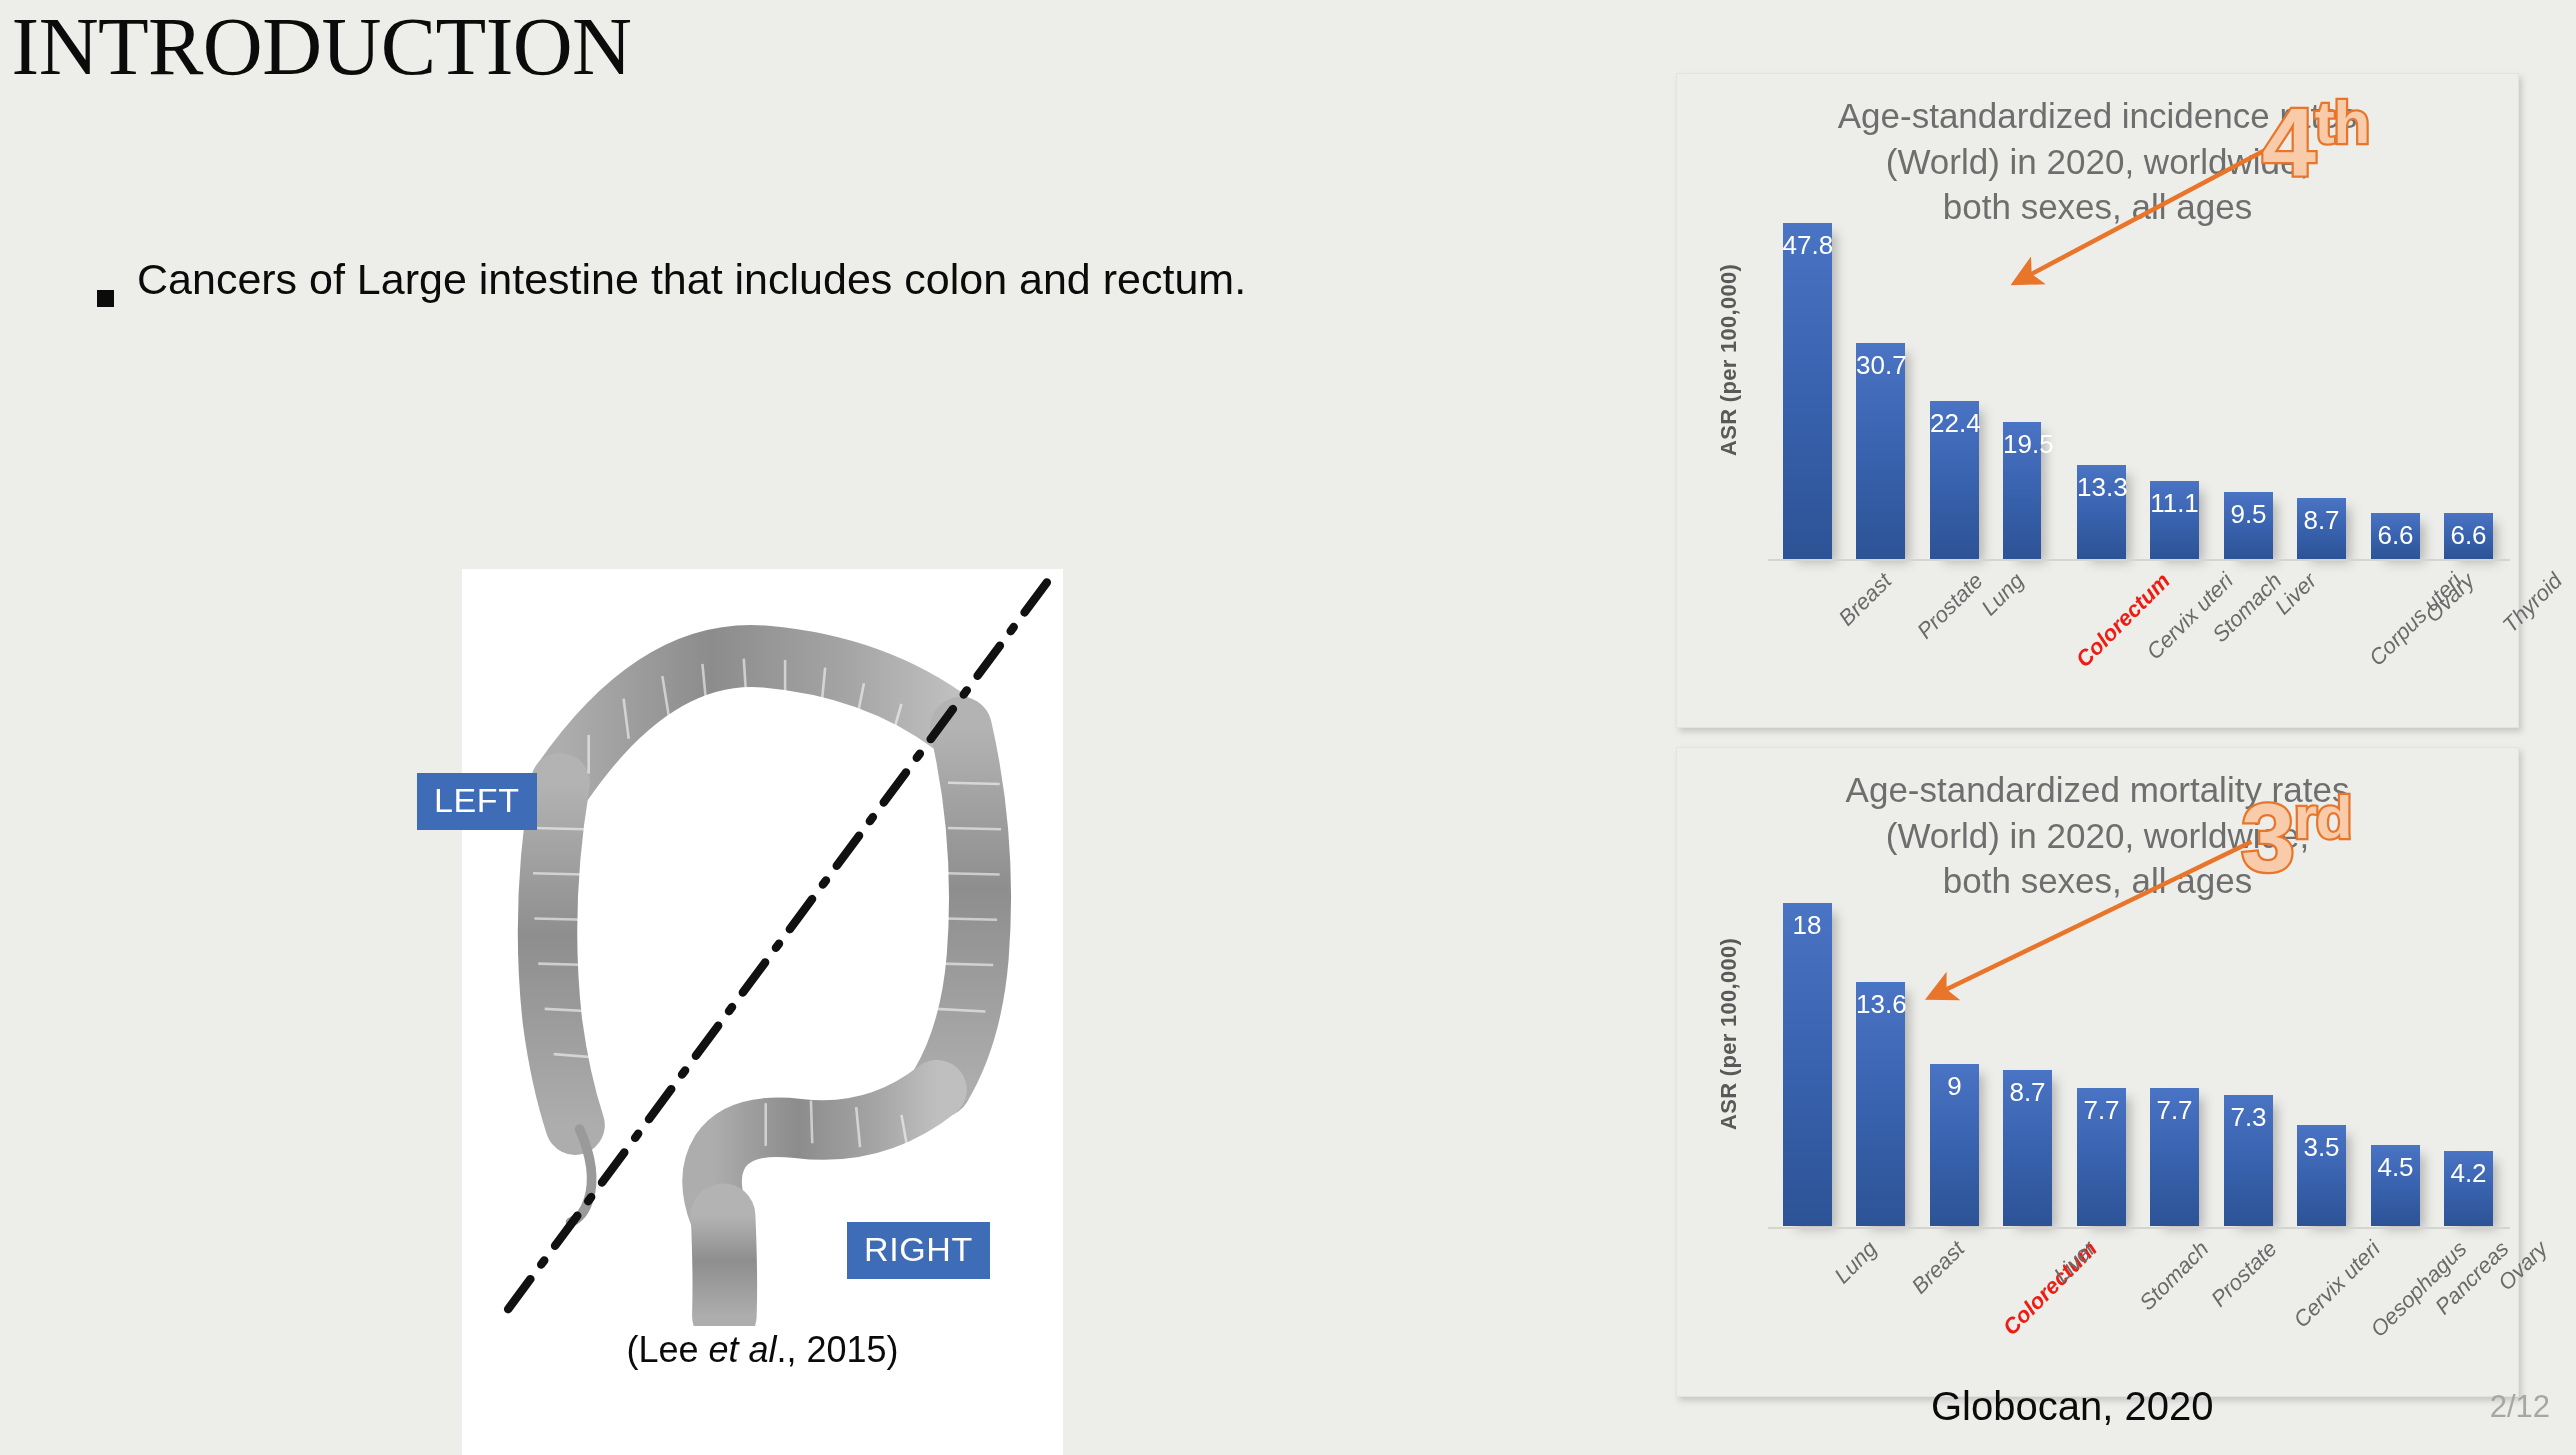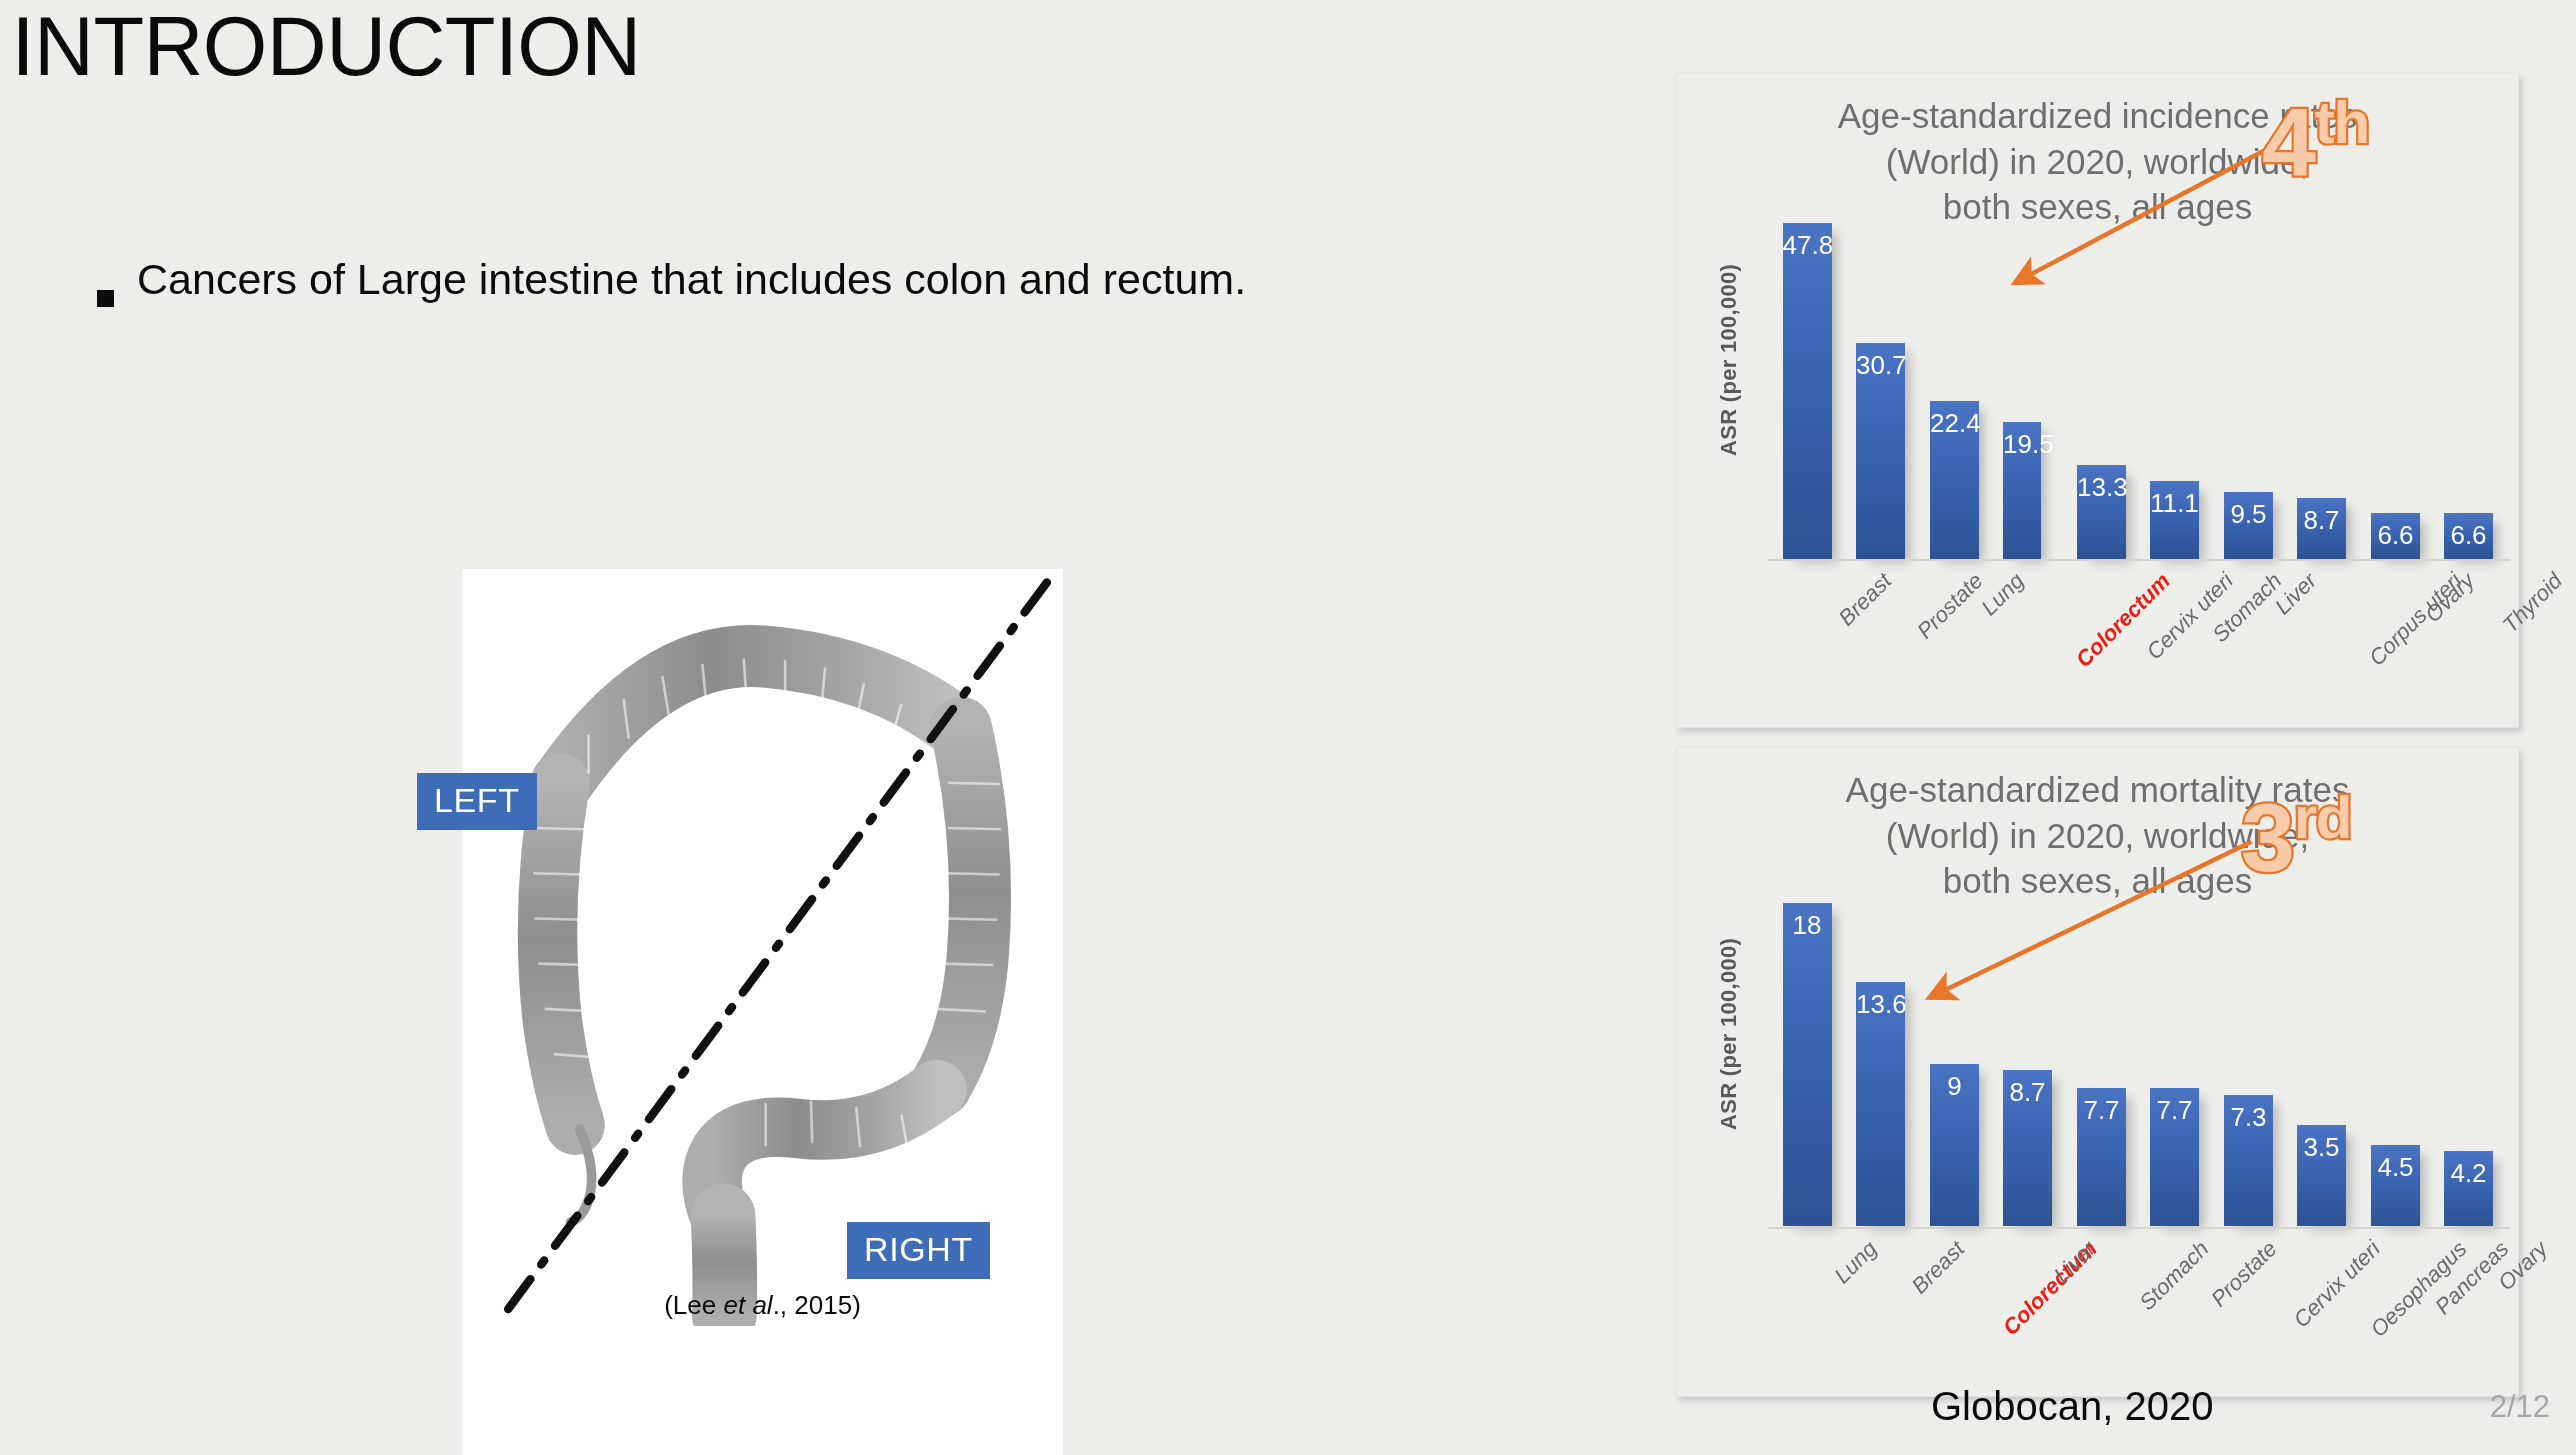--- a/index.html
+++ b/index.html
@@ -6,21 +6,21 @@
   body{
     width:2576px;height:1455px;
     background:#EDEEEA;
     font-family:"Liberation Sans",sans-serif;
     overflow:hidden;position:relative;
   }
   
   #slide-title{
     position:absolute;left:11.6px;top:5.2px;
     font-size:83px;font-weight:400;color:#0B0B0B;
-    letter-spacing:-0.6px;line-height:1;
+    letter-spacing:-0.6px;line-height:1;font-family:Liberation Serif, serif;
   }
   #bullet-list{position:absolute;left:97px;top:252px;width:1475px;}
   .bullet-row{display:flex;align-items:flex-end;margin-bottom:35px;}
   .bullet-mark{
     width:17px;height:17px;background:#0B0B0B;flex:0 0 auto;
     margin-top:19.4px;margin-right:23px;
   }
   .bullet-text{
     font-size:43px;line-height:1.28;color:#0B0B0B;font-weight:400;
   }
@@ -31,22 +31,22 @@
   }
   #colon-svg{position:absolute;left:0;top:0;width:601px;height:757px;}
   .region-tag{
     position:absolute;background:#3F6CB6;color:#FFFFFF;
     font-size:34px;line-height:1;padding:10.3px 17px 13px 17px;
     letter-spacing:0.6px;white-space:nowrap;
   }
   #tag-left{left:-45px;top:204px;}
   #tag-right{left:385px;top:653px;}
   #figure-caption{
-    position:absolute;left:462px;top:1290px;width:601px;text-align:center;
-    font-size:26px;color:#0B0B0B;
+    position:absolute;left:462px;top:1329px;width:601px;text-align:center;
+    font-size:36px;color:#0B0B0B;
   }
   #figure-caption i{font-style:italic;}
   
   .chart-panel{
     position:absolute;left:1676px;width:843px;
     background:#EDEEEA;border:1.3px solid #E2E3DF;
     box-shadow:3.2px 3.9px 5.8px rgba(120,120,120,.30);
     box-sizing:border-box;
   }
   #chart-panel-incidence{top:73px;height:655px;}

